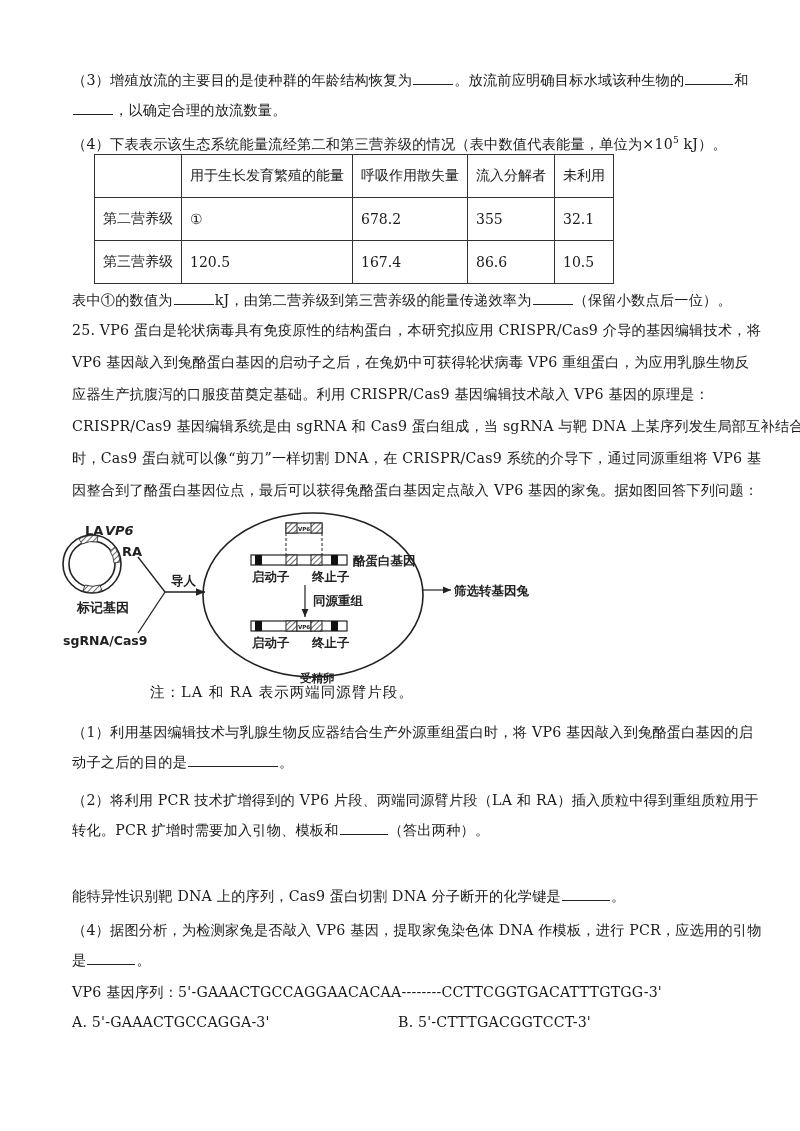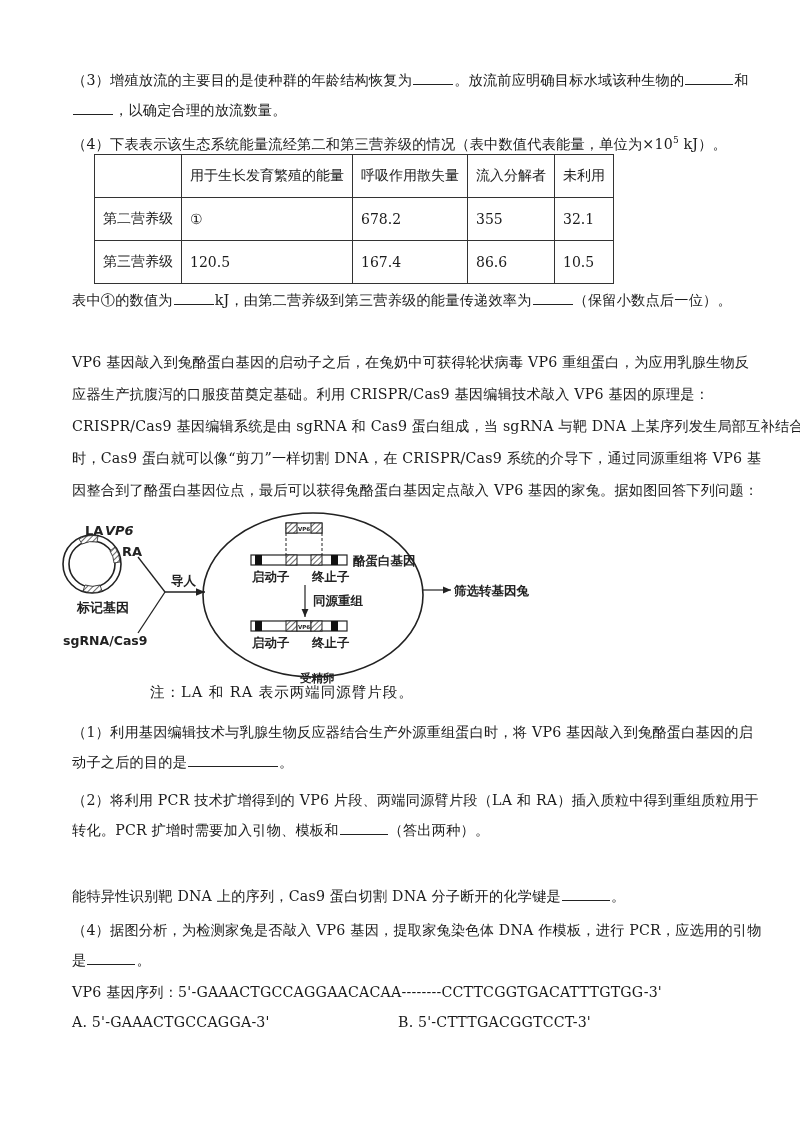--- a/index.html
+++ b/index.html
@@ -58,20 +58,21 @@
       <td>86.6</td>
       <td>10.5</td>
     </tr>
   </tbody>
     </table>
 
   <div class="line" style="top:290px">
     <span>表中①的数值为</span><span class="blank b5"></span><span>kJ，由第二营养级到第三营养级的能量传递效率为</span><span class="blank b5"></span><span>（保留小数点后一位）。</span>
   </div>
 
+  <div class="line" style="top:320px">25. VP6 蛋白是轮状病毒具有免疫原性的结构蛋白，本研究拟应用 CRISPR/Cas9 介导的基因编辑技术，将</div>
   <div class="line" style="top:352px">VP6 基因敲入到兔酪蛋白基因的启动子之后，在兔奶中可获得轮状病毒 VP6 重组蛋白，为应用乳腺生物反</div>
   <div class="line" style="top:384px">应器生产抗腹泻的口服疫苗奠定基础。利用 CRISPR/Cas9 基因编辑技术敲入 VP6 基因的原理是：</div>
   <div class="line" style="top:416px">CRISPR/Cas9 基因编辑系统是由 sgRNA 和 Cas9 蛋白组成，当 sgRNA 与靶 DNA 上某序列发生局部互补结合</div>
   <div class="line" style="top:448px">时，Cas9 蛋白就可以像“剪刀”一样切割 DNA，在 CRISPR/Cas9 系统的介导下，通过同源重组将 VP6 基</div>
   <div class="line" style="top:480px">因整合到了酪蛋白基因位点，最后可以获得兔酪蛋白基因定点敲入 VP6 基因的家兔。据如图回答下列问题：</div>
 
   <div class="diagram">
     <svg width="520" height="200" viewBox="0 0 520 200" xmlns="http://www.w3.org/2000/svg">
       <defs>
         <pattern id="hatch" width="4" height="4" patternUnits="userSpaceOnUse" patternTransform="rotate(45)">

